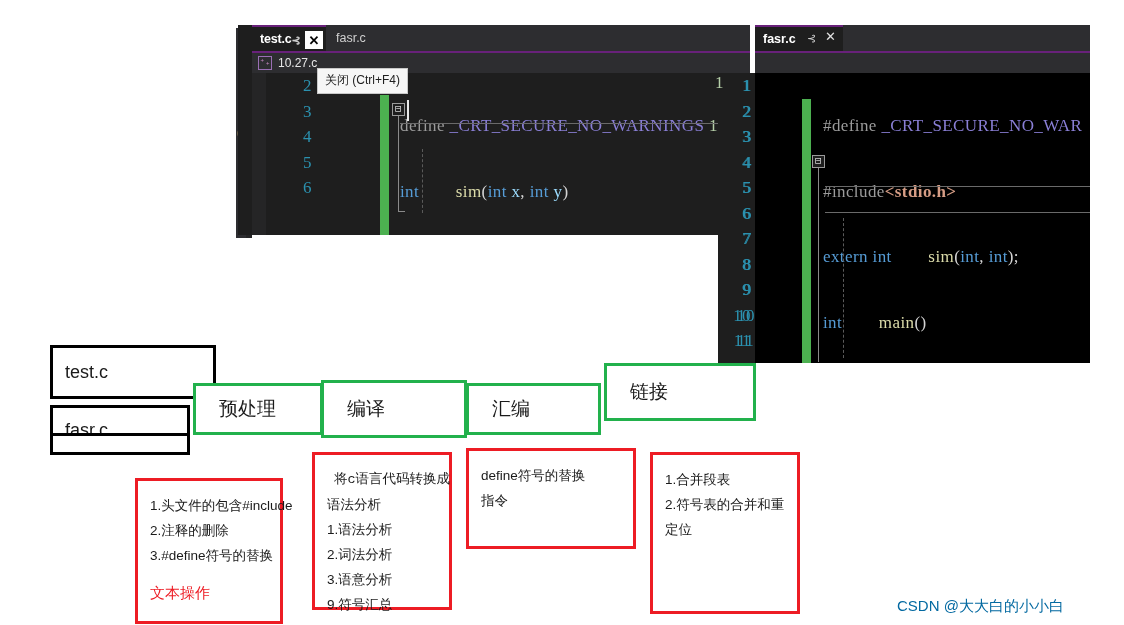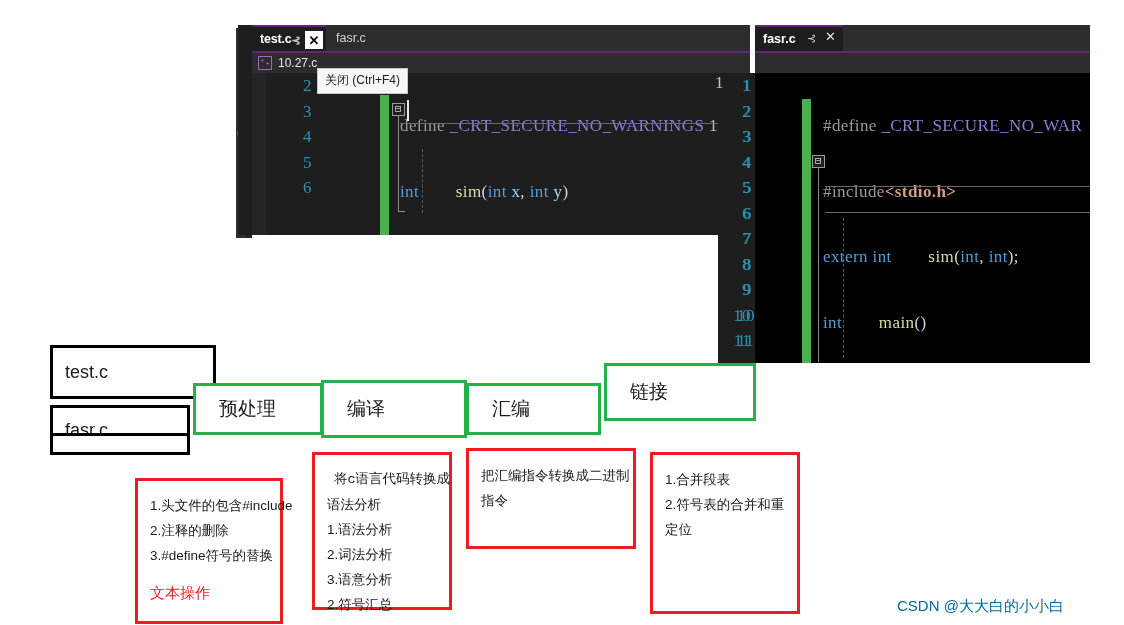--- a/index.html
+++ b/index.html
@@ -420,25 +420,25 @@
   <div class="note-line">3.#define符号的替换</div>
   <div class="note-line redtext" style="margin-top:12px;font-size:15px;">文本操作</div>
 </div>
 
 <div class="abs redbox" id="note-2">
   <div class="note-line indent">将c语言代码转换成</div>
   <div class="note-line">语法分析</div>
   <div class="note-line">1.语法分析</div>
   <div class="note-line">2.词法分析</div>
   <div class="note-line">3.语意分析</div>
-  <div class="note-line">2.符号汇总</div>
+  <div class="note-line">9.符号汇总</div>
 </div>
 
 <div class="abs redbox" id="note-3">
-  <div class="note-line">把汇编指令转换成二进制</div>
+  <div class="note-line">define符号的替换</div>
   <div class="note-line">指令</div>
 </div>
 
 <div class="abs redbox" id="note-4">
   <div class="note-line">1.合并段表</div>
   <div class="note-line">2.符号表的合并和重</div>
   <div class="note-line">定位</div>
 </div>
 
 <div class="abs" id="watermark">CSDN @大大白的小小白</div>

